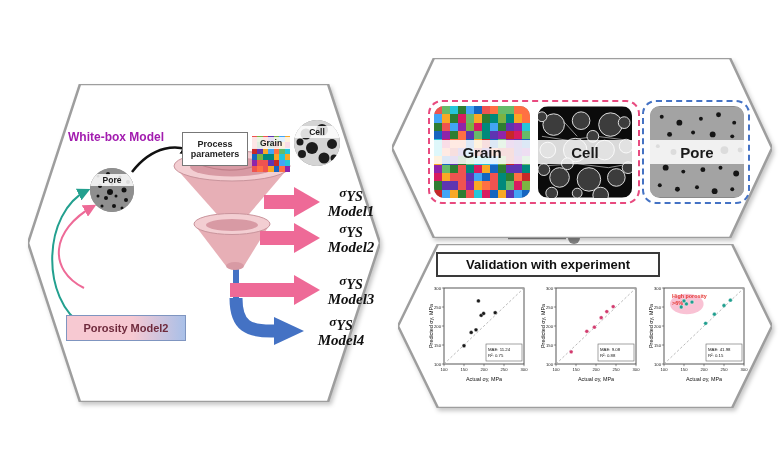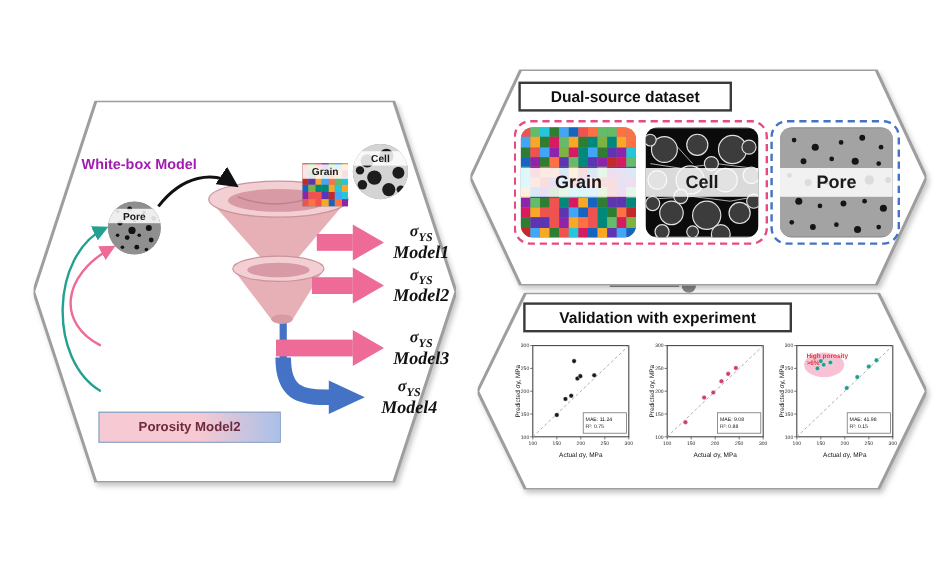--- a/index.html
+++ b/index.html
@@ -27,24 +27,24 @@
   .small-band{height:12px;font-size:8.5px;}
   .big-band{top:34px;height:24px;font-size:15px;}
   .grain-thumb{left:224px;top:52px;width:38px;height:36px;}
   .grain-thumb .band{top:1px;}
   .cell-thumb{left:266px;top:36px;width:46px;height:46px;}
   .cell-thumb .band{top:6px;}
   .pore-thumb{left:62px;top:84px;width:44px;height:44px;}
   .pore-thumb .band{top:6px;}
   .porosity-box{position:absolute;display:flex;align-items:center;justify-content:center;font-weight:bold;font-size:11px;color:#6e2a3c;}
   .p1{left:54px;top:193px;width:146px;height:26px;background:#f7c9d2;border:1px solid #a8606f;}
-  .p2{left:54px;top:231px;width:152px;height:26px;background:linear-gradient(90deg,#f7c9d2 0%,#f7c9d2 55%,#a9c0e8 100%);border:1px solid #7f95c0;margin-top:28px;}
+  .p2{left:38px;top:231px;width:120px;height:26px;background:linear-gradient(90deg,#f7c9d2 0%,#f7c9d2 55%,#a9c0e8 100%);border:1px solid #7f95c0;}
   .sigma-label{position:absolute;left:294px;width:58px;line-height:1.02;color:#111;text-align:center;}
   .sigma-label .sig{font-family:"Liberation Serif",serif;font-style:italic;font-weight:bold;font-size:13.5px;}
-  .sigma-label .sig sub{font-size:10px;margin-top:14px;}
+  .sigma-label .sig sub{font-size:14px;margin-top:14px;}
   .sigma-label .mname{font-family:"Liberation Serif",serif;font-style:italic;font-weight:bold;font-size:15px;}
   .s1{top:102px;} .s2{top:138px;} .s3{top:190px;} .s4{top:231px;left:284px;}
   .dash{position:absolute;border-radius:14px;}
   .dash.pink{left:36px;top:42px;width:212px;height:104px;border:2.5px dashed #e84a7f;}
   .dash.blue{left:250px;top:42px;width:108px;height:104px;border:2.5px dashed #4472c4;}
   .ds-grain{left:42px;top:48px;width:96px;height:92px;}
   .ds-cell{left:146px;top:48px;width:94px;height:92px;}
   .ds-pore{left:258px;top:48px;width:94px;height:92px;}
   .plot{position:absolute;top:38px;width:104px;height:112px;}
   .pl0{left:28px;} .pl1{left:140px;} .pl2{left:248px;}
@@ -100,20 +100,24 @@
         <polygon points="266,139 292,154 266,169"></polygon>
       </g>
       <g fill="#ee6a97">
         <rect x="202" y="199" width="64" height="14"></rect>
         <polygon points="266,191 292,206 266,221"></polygon>
       </g>
     </svg>
 
     <div class="wb-label">White-box Model</div>
 
+    <div class="proc-box">
+      <div>Process</div>
+      <div>parameters</div>
+    </div>
 
     <div class="thumb grain-thumb">
       <div class="mosaic" id="mosaic-left" style="grid-template-columns: repeat(7, 1fr); grid-template-rows: repeat(6, 1fr);">
           <div style="background: rgb(239, 83, 80);"></div>
           <div style="background: rgb(124, 179, 66);"></div>
           <div style="background: rgb(239, 83, 80);"></div>
           <div style="background: rgb(94, 53, 177);"></div>
           <div style="background: rgb(124, 179, 66);"></div>
           <div style="background: rgb(66, 165, 245);"></div>
           <div style="background: rgb(249, 168, 37);"></div>
@@ -215,23 +219,20 @@
 
   <svg class="connector" viewBox="0 0 84 18">
     <line x1="0" y1="9" x2="58" y2="9" stroke="#888" stroke-width="2.5"></line>
     <circle cx="66" cy="9" r="6" fill="#888"></circle>
   </svg>
 
   <div class="panel" id="panel-ds">
     <svg class="hex" viewBox="0 0 380 180">
       <polygon points="0,90 42,0 338,0 380,90 338,180 42,180" fill="#ffffff" stroke="#9e9e9e" stroke-width="2.5"></polygon>
     </svg>
-    <div class="title-box ds-title">
-      <span>Dual-source dataset</span>
-    </div>
     <div class="dash pink"></div>
     <div class="dash blue"></div>
 
     <div class="thumb rounded ds-grain">
       <div class="mosaic" id="mosaic-big" style="grid-template-columns: repeat(12, 1fr); grid-template-rows: repeat(11, 1fr);">
           <div style="background: rgb(239, 83, 80);"></div>
           <div style="background: rgb(102, 187, 106);"></div>
           <div style="background: rgb(38, 198, 218);"></div>
           <div style="background: rgb(46, 125, 50);"></div>
           <div style="background: rgb(66, 165, 245);"></div>

